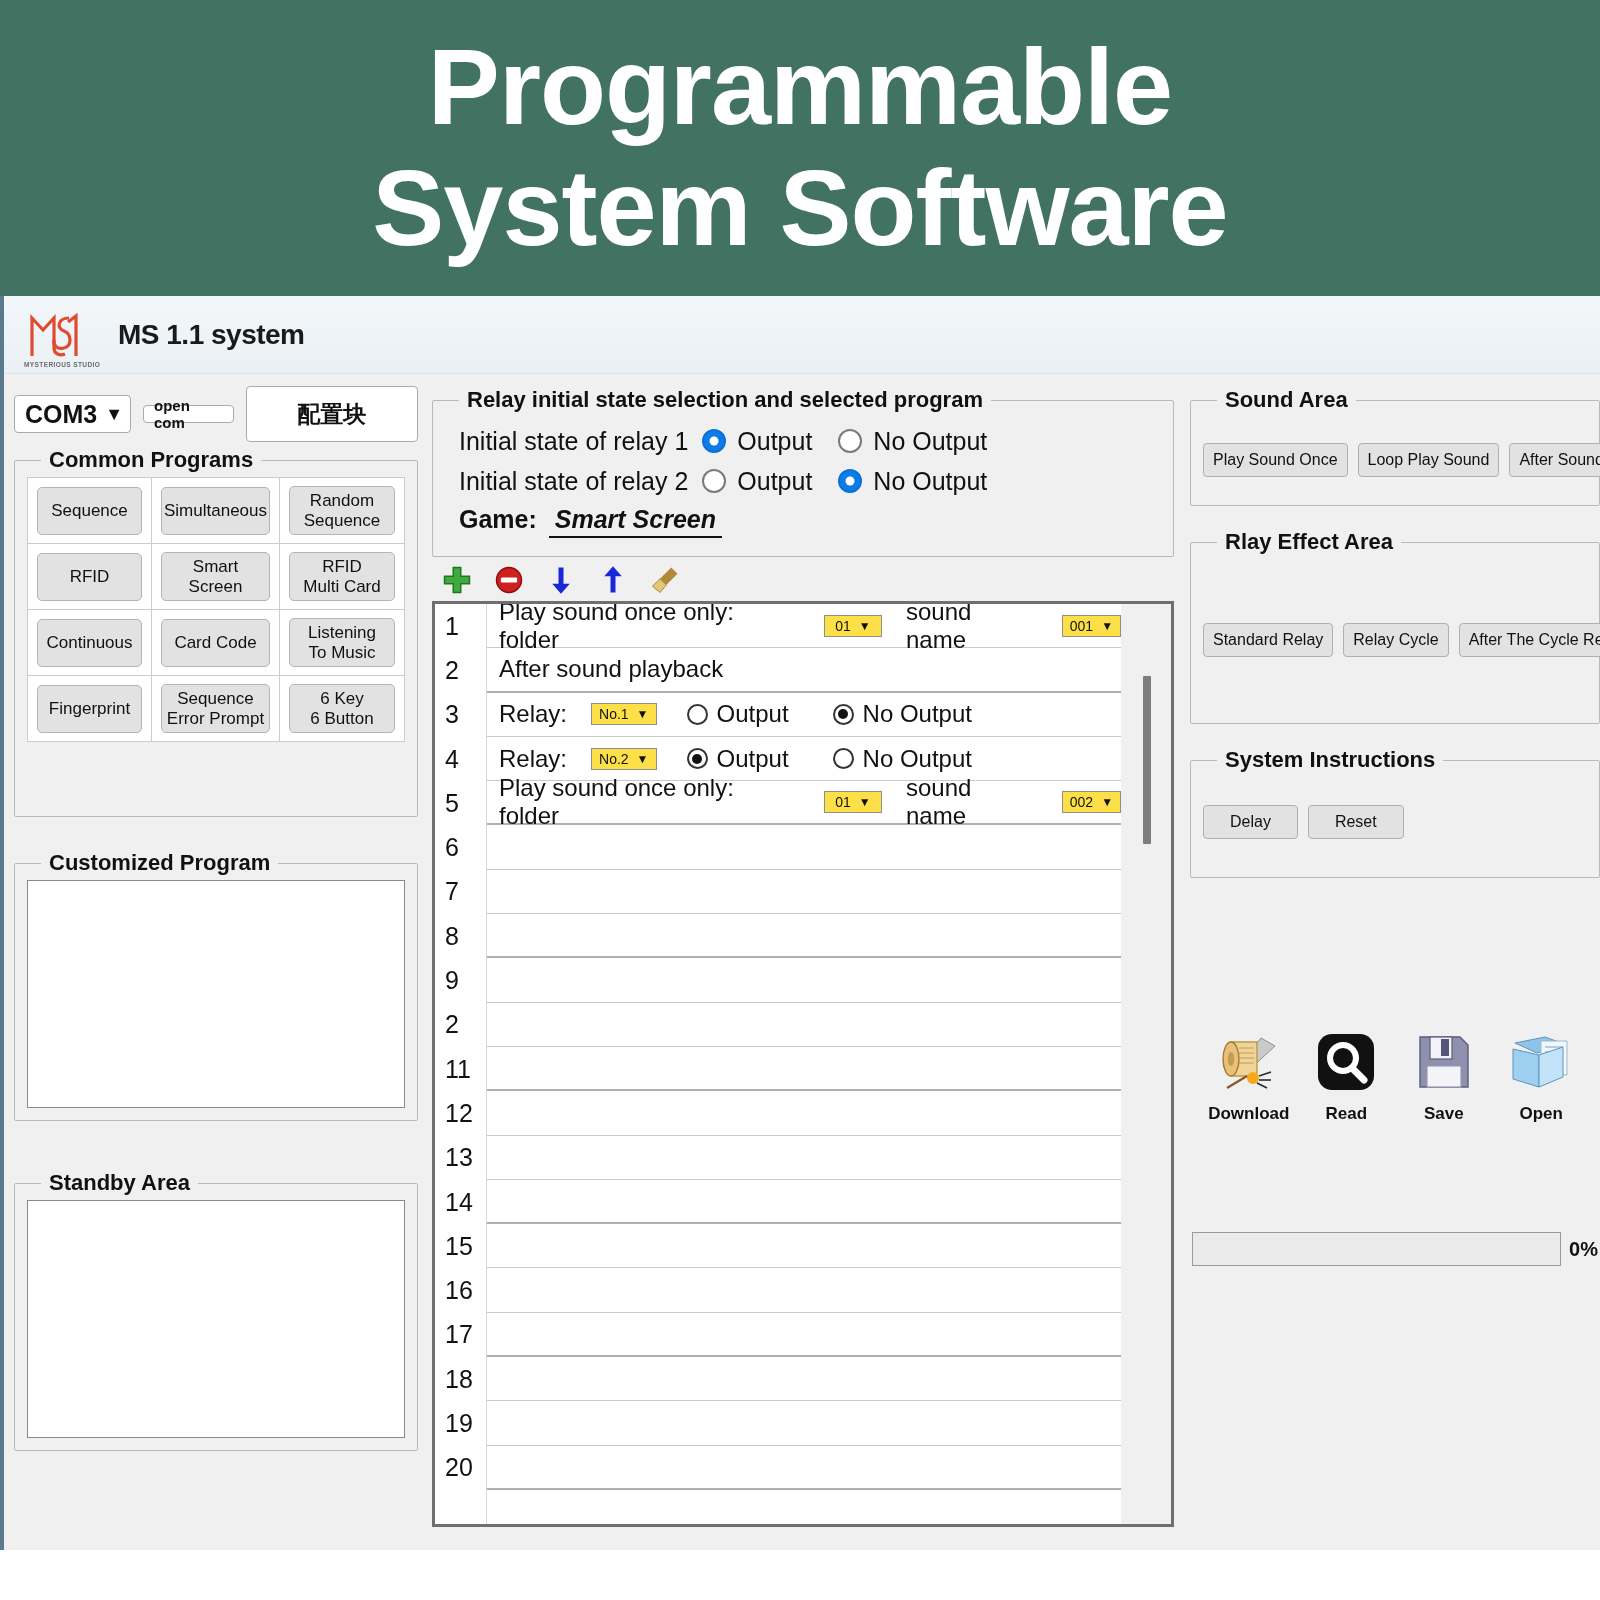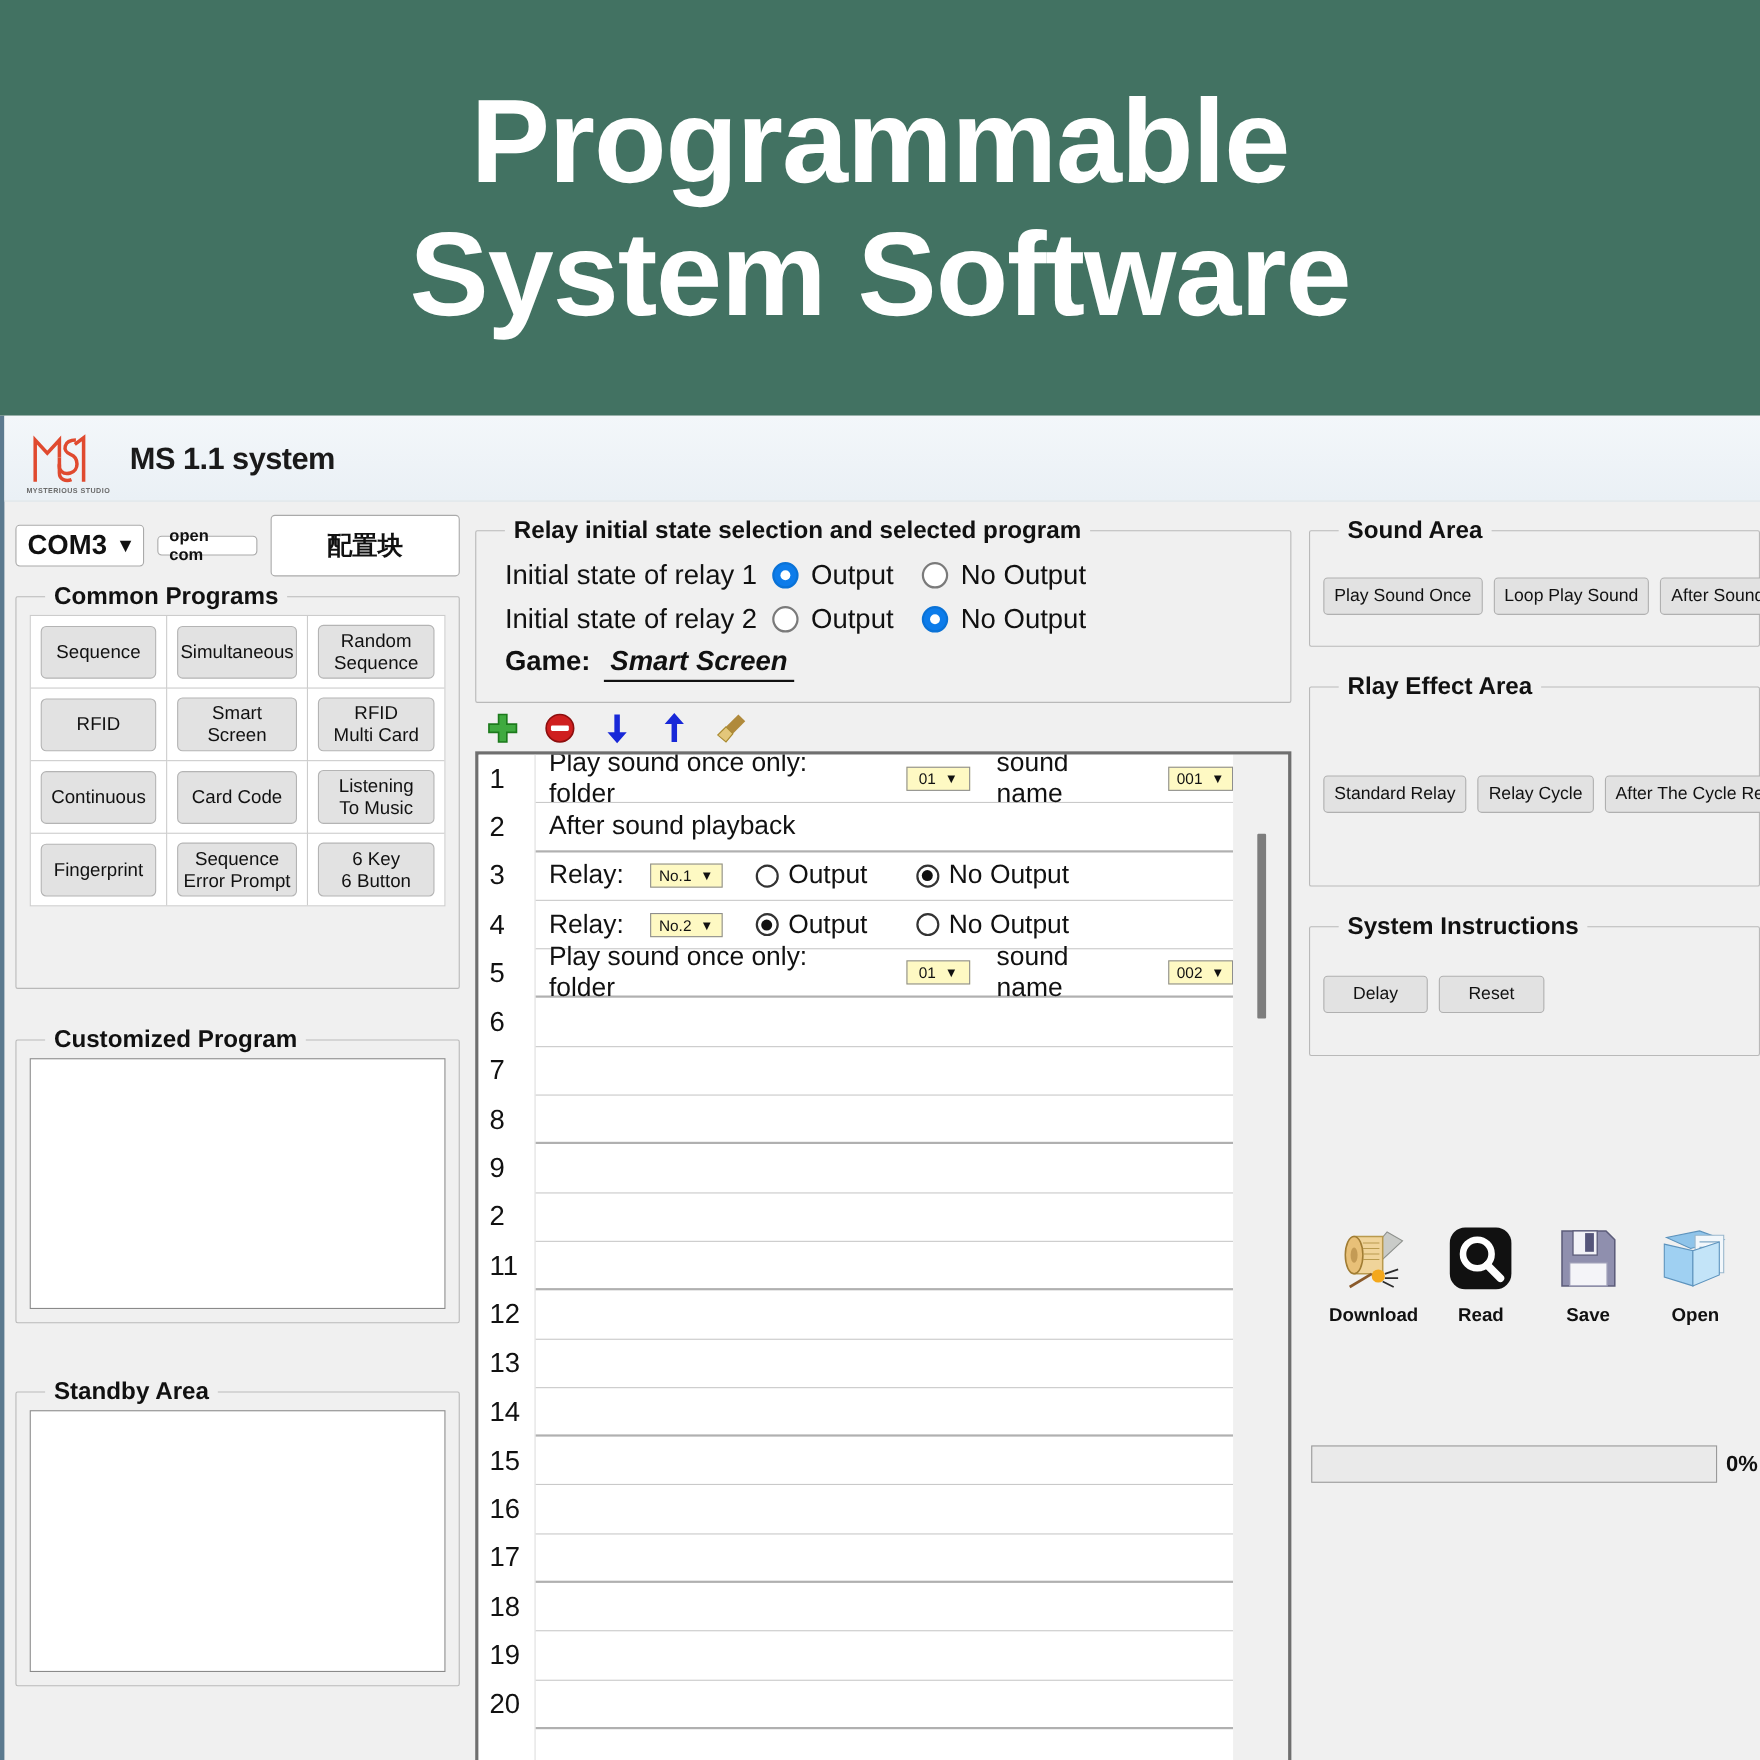--- a/index.html
+++ b/index.html
@@ -5,21 +5,21 @@
   * { box-sizing: border-box; margin: 0; padding: 0; }
   html, body {
     width: 1600px; height: 1600px;
     font-family: "Liberation Sans", sans-serif;
     background: #ffffff;
     overflow: hidden;
   }
 
   
   .banner {
-    height: 378px;
+    height: 296px;
     background: #427262;
     display: flex;
     align-items: center;
     justify-content: center;
     text-align: center;
   }
   .banner-title {
     color: #ffffff;
     font-size: 108px;
     font-weight: bold;
@@ -261,21 +261,21 @@
   }
   .num-cell { justify-content: flex-start; padding-left: 10px; }
   .row-cell {
     border-bottom: 1px solid #c9c9c9;
     padding-left: 12px;
     gap: 24px;
   }
   .row-cell.thick { border-bottom: 2px solid #b0b0b0; }
   .row-text { font-size: 24px; color: #111; }
   .mini-combo {
-    background: #fef9c3;
+    background: #fde047;
     border: 1px solid #8e8e8e;
     padding: 2px 7px;
     font-size: 14px;
     color: #111;
     display: inline-flex; align-items: center; gap: 8px;
     min-width: 58px; justify-content: center;
   }
   .mini-combo .tri { font-size: 12px; }
   .radio-sm {
     width: 21px; height: 21px;

